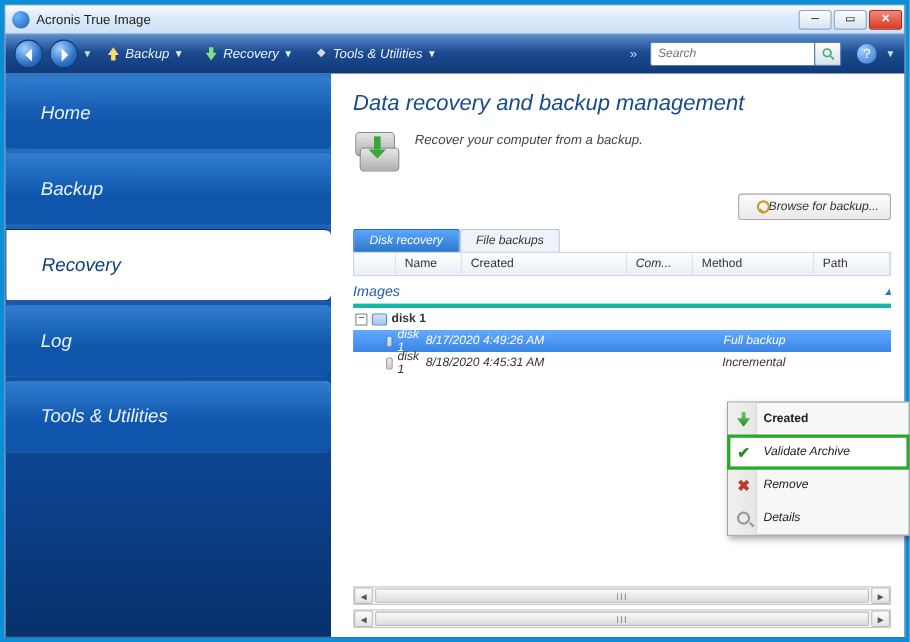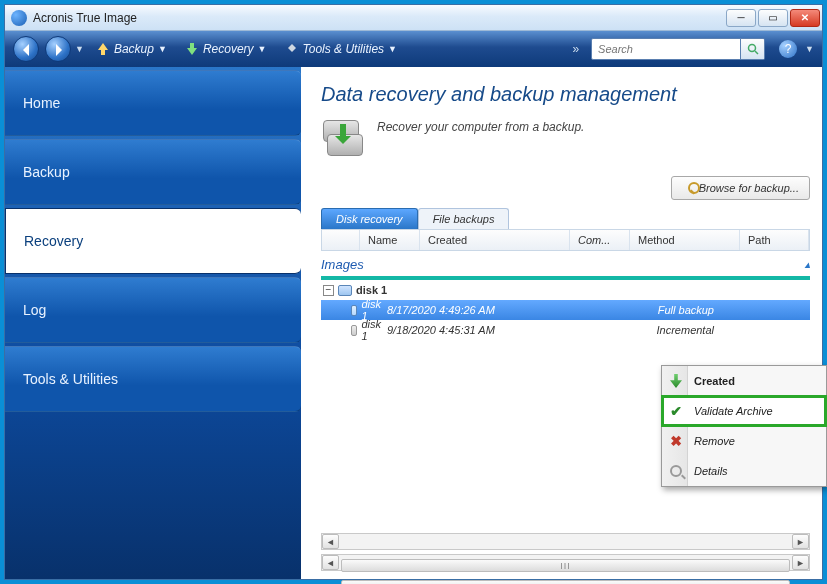--- a/index.html
+++ b/index.html
@@ -26,21 +26,21 @@
 .tbspace { flex: 1; }
 .tbchev { color:#cde; font-size:12px; padding:0 6px; cursor:pointer;}
 .searchwrap { display:flex; align-items:center; }
 .search { width:150px; height:22px; border:1px solid #5a7fb0; background:#fff; color:#777; font-size:11px; font-style:italic; padding:0 6px; border-radius:2px 0 0 2px; }
 .searchbtn { width:24px; height:22px; border:1px solid #5a7fb0; border-left:none; background:linear-gradient(#fdfdfd,#d6e4f2); border-radius:0 2px 2px 0; cursor:pointer; display:flex; align-items:center; justify-content:center;}
 .help { width:18px; height:18px; border-radius:50%; background:radial-gradient(circle at 30% 30%,#a5d0ff,#2d72c7); color:#fff; text-align:center; font-size:12px; line-height:18px; margin-left:8px; cursor:pointer;}
 
 
 .body { flex:1; display:flex; min-height:0; }
 .sidebar { width:296px; background: linear-gradient(#2a76c8,#0d4a9e 60%,#08316b); padding:3px 0 0 0; display:flex; flex-direction:column; gap:3px;}
-.sideitem { height:66px; margin-right:0; background: linear-gradient(#2f7cd0,#0f55ab 60%); color:#e8f2ff; font-size:14px; display:flex; align-items:center; padding-left:18px; cursor:pointer; border-top:1px solid rgba(255,255,255,.2); border-bottom:1px solid rgba(0,0,0,.25); border-radius:0 6px 6px 0; position:relative; }
+.sideitem { height:66px; margin-right:0; background: linear-gradient(#2f7cd0,#0f55ab 60%); color:#e8f2ff; font-style:italic; font-size:17px; display:flex; align-items:center; padding-left:32px; cursor:pointer; border-top:1px solid rgba(255,255,255,.2); border-bottom:1px solid rgba(0,0,0,.25); border-radius:0 6px 6px 0; position:relative; }
 .sideitem.active { background:#fff; color:#0a3f7d; border:1px solid #08316b; border-right:none; z-index:2;}
 .sidebar .filler { flex:1; }
 
 .main { flex:1; background:#fff; padding:16px 12px 8px 20px; display:flex; flex-direction:column; min-width:0; position:relative;}
 .h1 { font-size:20px; font-style:italic; color:#164a89; margin-bottom:14px; }
 .headerrow { display:flex; align-items:flex-start; gap:12px; margin-bottom:12px;}
 .diskico { width:44px; height:44px; position:relative; }
 .diskico .d1{position:absolute;left:2px;top:0;width:36px;height:22px;border-radius:4px;background:linear-gradient(#e6e6e6,#b0b0b0);border:1px solid #888;}
 .diskico .d2{position:absolute;left:6px;top:14px;width:36px;height:22px;border-radius:4px;background:linear-gradient(#e6e6e6,#b0b0b0);border:1px solid #888;}
 .diskico .arr{position:absolute;left:16px;top:4px;width:12px;height:22px;}
@@ -79,21 +79,21 @@
 .row .c1{width:60px; padding-left:30px; display:flex; align-items:center; gap:4px;}
 .row .c2{width:155px; padding-left:6px;}
 .row .c3{width:58px;}
 .row .c4{width:120px;text-align:right;}
 .row .c5{flex:1;}
 .row.sel{ background:linear-gradient(#63a9ff,#3a86e4); color:#fff;}
 
 .hscrollbar{ height:17px; border:1px solid #c9c9c9; background:#f3f3f3; display:flex; align-items:center; margin-top:auto;}
 .hscrollbar .arr{width:17px;height:15px;background:linear-gradient(#fdfdfd,#e2e2e2);border:1px solid #bcbcbc; border-radius:2px;display:flex;align-items:center;justify-content:center;font-size:9px;color:#555;cursor:pointer;}
 .hscrollbar .track{flex:1;height:15px;position:relative;}
-.hscrollbar .thumb{position:absolute;left:2px;top:1px;right:2px;height:13px;background:linear-gradient(#fafafa,#dcdcdc);border:1px solid #bcbcbc;border-radius:2px;display:flex;align-items:center;justify-content:center;color:#888;font-size:9px;letter-spacing:1px;margin-top:24px;}
+.hscrollbar .thumb{position:absolute;left:2px;top:1px;right:2px;height:13px;background:linear-gradient(#fafafa,#dcdcdc);border:1px solid #bcbcbc;border-radius:2px;display:flex;align-items:center;justify-content:center;color:#888;font-size:9px;letter-spacing:1px;}
 
 
 .ctx{ position:absolute; right:0; top:365px; width:166px; background:#f7f7f7; border:1px solid #9a9a9a; box-shadow:2px 3px 6px rgba(0,0,0,.35); z-index:30;}
 .ctx .edge{position:absolute;left:0;top:0;bottom:0;width:26px;background:linear-gradient(90deg,#f1f1f1,#e6e6e6);border-right:1px solid #d3d3d3;}
 .ctxi{position:relative;display:flex;align-items:center;height:30px;font-size:11px;font-style:italic;color:#222;padding-left:32px;cursor:pointer;}
 .ctxi .ico{position:absolute;left:6px;width:16px;height:16px;display:flex;align-items:center;justify-content:center;}
 .ctxi.hl{ outline:3px solid #2aa82a; outline-offset:-2px; background:#fff;}
 .ctxi.bold{ font-weight:bold; font-style:normal;}
 .ico-recover{background:linear-gradient(#6fcf6f,#2b8a2b);clip-path:polygon(35% 0,65% 0,65% 45%,100% 45%,50% 100%,0 45%,35% 45%);}
 .ico-validate{color:#2b8a2b;font-size:14px;font-weight:bold;font-style:normal;}
@@ -252,21 +252,21 @@
           <div class="c2">8/17/2020 4:49:26 AM</div>
           <div class="c3"></div>
           <div class="c4">Full backup</div>
           <div class="c5"></div>
         </div>
         <div class="row">
           <div class="c1">
               <span class="hdd" style="background:linear-gradient(#eee,#ccc);border-color:#999"></span>
               <span>disk 1</span>
             </div>
-          <div class="c2">9/18/2020 4:45:31 AM</div>
+          <div class="c2">8/18/2020 4:45:31 AM</div>
           <div class="c3"></div>
           <div class="c4">Incremental</div>
           <div class="c5"></div>
         </div>
       </div>
 
       <div style="flex:1"></div>
 
       <div class="hscrollbar" style="margin-bottom:4px;">
         <div class="arr">◄</div>

